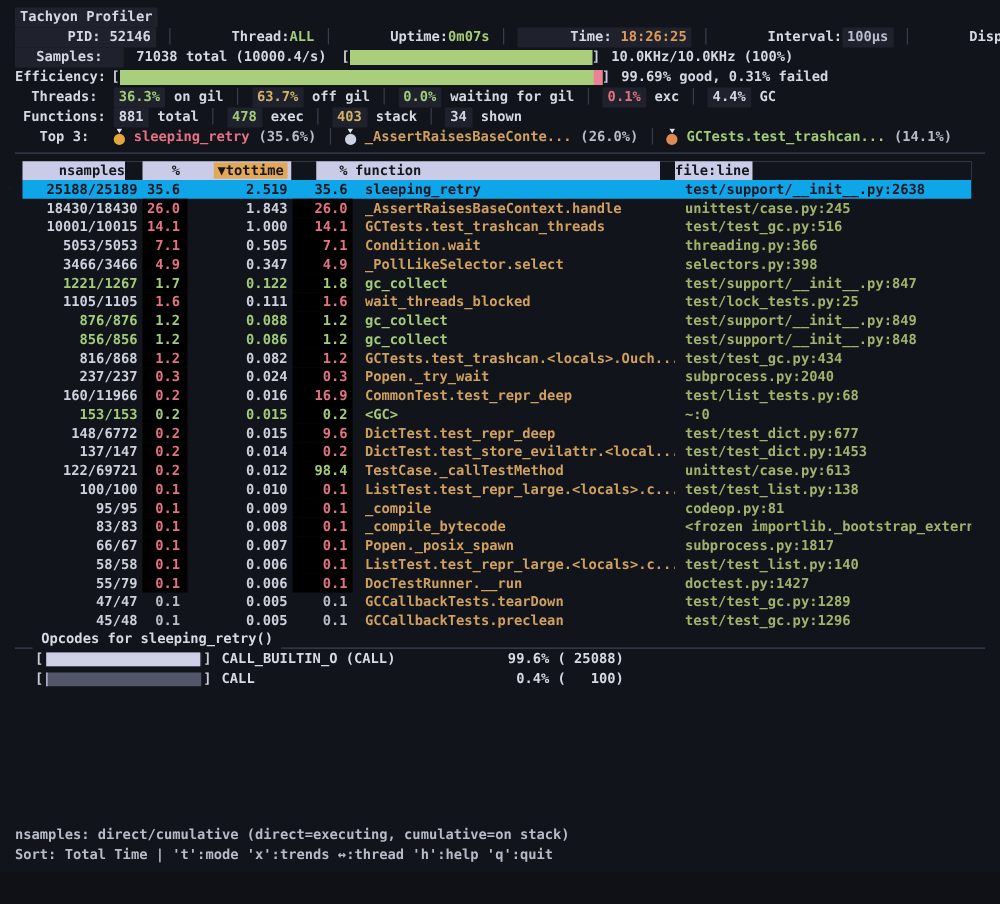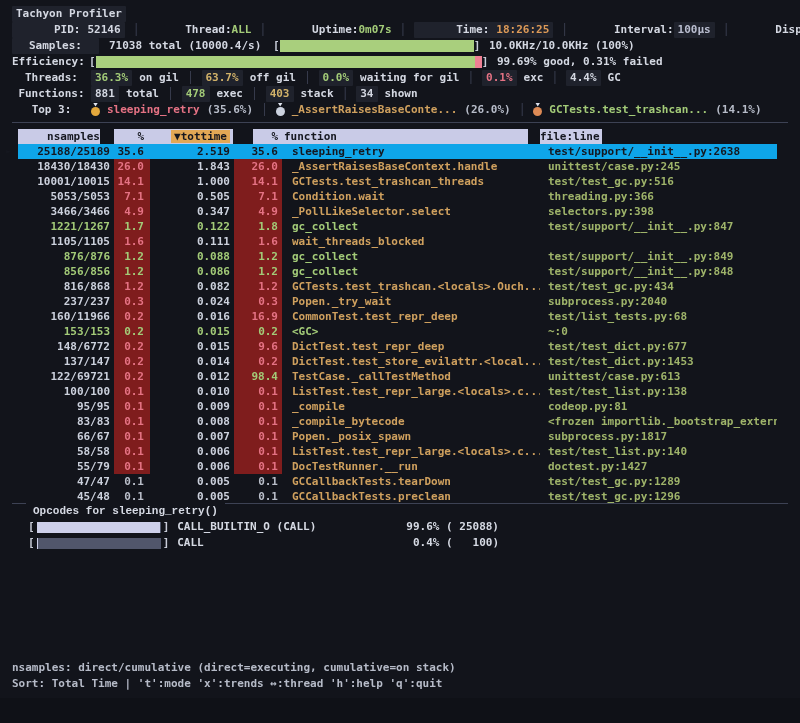--- a/index.html
+++ b/index.html
@@ -47,25 +47,25 @@
   .g1{left:82px;width:14px}.g2{left:215px;width:20px}.g3{left:510px;width:12px}.g4{left:584px;right:0}
   .r-selected{background:#0ea5e9;}
   .r-selected span{color:#15171f;}
   .row-marker{position:absolute;left:-12px;top:0;color:#c9cbe7;font-size:9px;}
   .r-hot .c-ns,.r-hot .c-tt,.r-dim .c-ns,.r-dim .c-tt{color:#ccd1dd;}
   .r-hot .c-p1,.r-hot .c-p2{color:#e57284;}
   .r-dim .c-p1,.r-dim .c-p2{color:#b9bec9;}
   .r-hot .c-fn,.r-dim .c-fn{color:#cfa05e;}
   .r-hot .c-fl,.r-dim .c-fl,.r-gc .c-fl{color:#9fb46a;}
   .r-gc .c-ns,.r-gc .c-p1,.r-gc .c-tt,.r-gc .c-p2,.r-gc .c-fn{color:#a3cb78;}
-  .r-hot .c-p1,.r-hot .c-p2,.r-gc .c-p1,.r-gc .c-p2{background:#7f1d1d;}
+  .r-hot .c-p1,.r-hot .c-p2,.r-gc .c-p1,.r-gc .c-p2{background:#000000;}
   .force-green{color:#a3cb78 !important;}
   
   .opcodes{position:absolute;top:503px;left:12px;right:12px;}
-  .op-head{display:flex;align-items:flex-start;height:16px;font-family:Liberation Mono, monospace;}
+  .op-head{display:flex;align-items:flex-end;height:16px;}
   .op-head .dash{width:14px;border-top:1px solid #3d4254;margin-right:7px;}
   .op-head .rule{flex:1;border-top:1px solid #3d4254;margin-left:7px;}
   .op-title{color:#d6dae4;}
   .op-row{position:relative;display:flex;align-items:center;height:16px;padding-left:16px;white-space:pre;width:471px;}
   .op-bar{display:inline-block;width:124px;height:11px;background:#51566b;position:relative;margin:0 2px;}
   .op-fill{position:absolute;left:0;top:0;bottom:0;background:#ced0ea;}
   .op-name{margin-left:8px;color:#d6dae4;}
   .op-pct{position:absolute;right:0;color:#d6dae4;}
   
   .footer{position:absolute;left:12px;right:12px;color:#b6bbc8;}
@@ -157,21 +157,21 @@
       <span class="hgap g3"></span>
       <span class="hgap g4"></span>
     </div>
     <div>
         <div class="trow r-selected"><span class="c-ns">25188/25189</span><span class="c-p1">35.6</span><span class="c-tt">2.519</span><span class="c-p2">35.6</span><span class="c-fn">sleeping_retry</span><span class="c-fl">test/support/__init__.py:2638</span><span class="row-marker">►</span></div>
         <div class="trow r-hot"><span class="c-ns">18430/18430</span><span class="c-p1">26.0</span><span class="c-tt">1.843</span><span class="c-p2">26.0</span><span class="c-fn">_AssertRaisesBaseContext.handle</span><span class="c-fl">unittest/case.py:245</span></div>
         <div class="trow r-hot"><span class="c-ns">10001/10015</span><span class="c-p1">14.1</span><span class="c-tt">1.000</span><span class="c-p2">14.1</span><span class="c-fn">GCTests.test_trashcan_threads</span><span class="c-fl">test/test_gc.py:516</span></div>
         <div class="trow r-hot"><span class="c-ns">5053/5053</span><span class="c-p1">7.1</span><span class="c-tt">0.505</span><span class="c-p2">7.1</span><span class="c-fn">Condition.wait</span><span class="c-fl">threading.py:366</span></div>
         <div class="trow r-hot"><span class="c-ns">3466/3466</span><span class="c-p1">4.9</span><span class="c-tt">0.347</span><span class="c-p2">4.9</span><span class="c-fn">_PollLikeSelector.select</span><span class="c-fl">selectors.py:398</span></div>
         <div class="trow r-gc"><span class="c-ns">1221/1267</span><span class="c-p1">1.7</span><span class="c-tt">0.122</span><span class="c-p2">1.8</span><span class="c-fn">gc_collect</span><span class="c-fl">test/support/__init__.py:847</span></div>
-        <div class="trow r-hot"><span class="c-ns">1105/1105</span><span class="c-p1">1.6</span><span class="c-tt">0.111</span><span class="c-p2">1.6</span><span class="c-fn">wait_threads_blocked</span></div>
+        <div class="trow r-hot"><span class="c-ns">1105/1105</span><span class="c-p1">1.6</span><span class="c-tt">0.111</span><span class="c-p2">1.6</span><span class="c-fn">wait_threads_blocked</span><span class="c-fl">test/lock_tests.py:25</span></div>
         <div class="trow r-gc"><span class="c-ns">876/876</span><span class="c-p1">1.2</span><span class="c-tt">0.088</span><span class="c-p2">1.2</span><span class="c-fn">gc_collect</span><span class="c-fl">test/support/__init__.py:849</span></div>
         <div class="trow r-gc"><span class="c-ns">856/856</span><span class="c-p1">1.2</span><span class="c-tt">0.086</span><span class="c-p2">1.2</span><span class="c-fn">gc_collect</span><span class="c-fl">test/support/__init__.py:848</span></div>
         <div class="trow r-hot"><span class="c-ns">816/868</span><span class="c-p1">1.2</span><span class="c-tt">0.082</span><span class="c-p2">1.2</span><span class="c-fn">GCTests.test_trashcan.&lt;locals&gt;.Ouch...</span><span class="c-fl">test/test_gc.py:434</span></div>
         <div class="trow r-hot"><span class="c-ns">237/237</span><span class="c-p1">0.3</span><span class="c-tt">0.024</span><span class="c-p2">0.3</span><span class="c-fn">Popen._try_wait</span><span class="c-fl">subprocess.py:2040</span></div>
         <div class="trow r-hot"><span class="c-ns">160/11966</span><span class="c-p1">0.2</span><span class="c-tt">0.016</span><span class="c-p2">16.9</span><span class="c-fn">CommonTest.test_repr_deep</span><span class="c-fl">test/list_tests.py:68</span></div>
         <div class="trow r-gc"><span class="c-ns">153/153</span><span class="c-p1">0.2</span><span class="c-tt">0.015</span><span class="c-p2">0.2</span><span class="c-fn">&lt;GC&gt;</span><span class="c-fl">~:0</span></div>
         <div class="trow r-hot"><span class="c-ns">148/6772</span><span class="c-p1">0.2</span><span class="c-tt">0.015</span><span class="c-p2">9.6</span><span class="c-fn">DictTest.test_repr_deep</span><span class="c-fl">test/test_dict.py:677</span></div>
         <div class="trow r-hot"><span class="c-ns">137/147</span><span class="c-p1">0.2</span><span class="c-tt">0.014</span><span class="c-p2">0.2</span><span class="c-fn">DictTest.test_store_evilattr.&lt;local...</span><span class="c-fl">test/test_dict.py:1453</span></div>
         <div class="trow r-hot"><span class="c-ns">122/69721</span><span class="c-p1">0.2</span><span class="c-tt">0.012</span><span class="c-p2 force-green">98.4</span><span class="c-fn">TestCase._callTestMethod</span><span class="c-fl">unittest/case.py:613</span></div>
         <div class="trow r-hot"><span class="c-ns">100/100</span><span class="c-p1">0.1</span><span class="c-tt">0.010</span><span class="c-p2">0.1</span><span class="c-fn">ListTest.test_repr_large.&lt;locals&gt;.c...</span><span class="c-fl">test/test_list.py:138</span></div>

